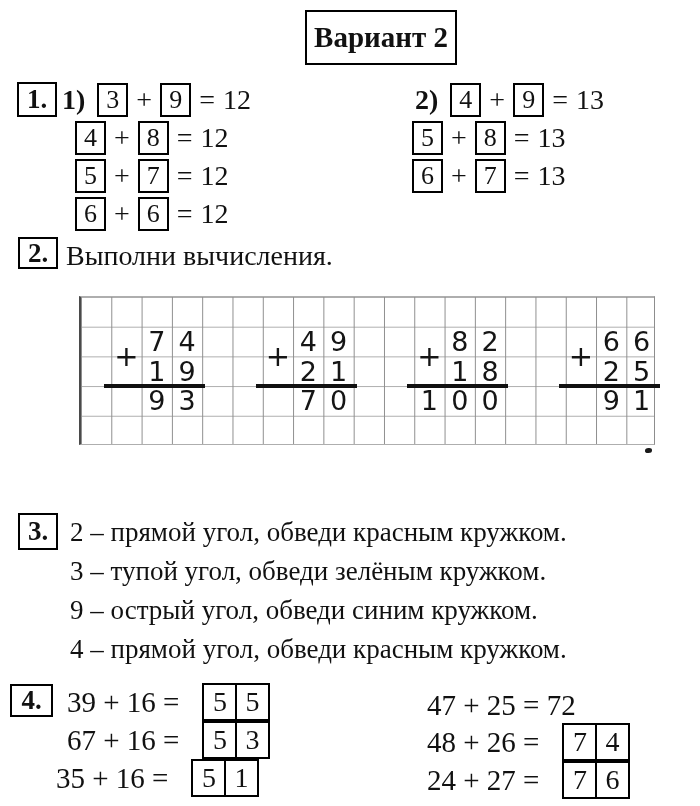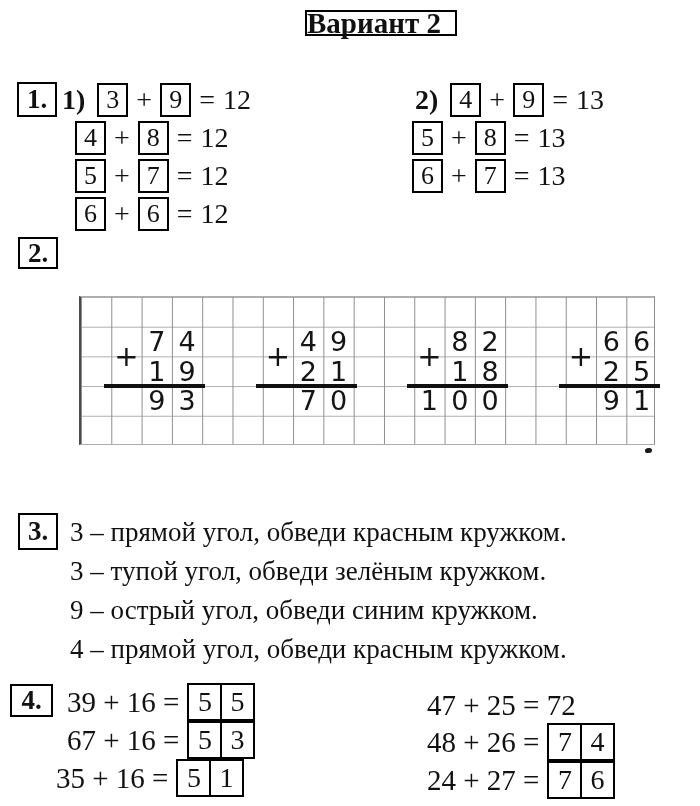--- a/index.html
+++ b/index.html
@@ -2,23 +2,23 @@
 <html><head>
 <meta charset="utf-8">
 <style>
   html,body{margin:0;padding:0;background:#e8e8e8;}
   .page{
     position:relative;width:700px;height:806px;background:#ffffff;
     font-family:"Liberation Serif",serif;color:#111;overflow:hidden;
   }
   
   .variant-box{
-    position:absolute;left:305px;top:10px;width:152px;height:26px;
+    position:absolute;left:305px;top:10px;width:152px;height:55px;
     border:2.5px solid #000;box-sizing:border-box;
-    display:flex;align-items:center;justify-content:flex-start;
+    display:flex;align-items:center;justify-content:center;
     font-weight:bold;font-size:29px;
   }
   
   .marker{
     position:absolute;box-sizing:border-box;border:2px solid #000;
     display:flex;align-items:center;justify-content:center;
     font-weight:bold;font-size:27px;background:#fff;
   }
   
   .eq-row{
@@ -60,21 +60,21 @@
   }
   .sumline{
     position:absolute;left:-7px;top:57.4px;width:101px;height:4px;
     background:#101010;
   }
   .speck{position:absolute;left:645px;top:448px;width:7px;height:5px;background:#1a1a1a;border-radius:50% 40% 50% 40%;}
   
   .task-line{position:absolute;left:70px;font-size:27px;white-space:nowrap;}
   
   .s4-row{
-    position:absolute;display:flex;align-items:center;gap:8px;
+    position:absolute;display:flex;align-items:center;gap:23px;
     font-size:29px;height:40px;white-space:nowrap;
   }
   .pairbox{display:flex;}
   .pbox{
     box-sizing:border-box;width:35px;height:38px;border:2.5px solid #000;
     display:flex;align-items:center;justify-content:center;
     font-size:28px;background:#fff;
   }
   .pbox + .pbox{margin-left:-2.5px;}
 </style>
@@ -136,20 +136,21 @@
   </div>
   <div class="eq-row" style="left:412px;top:158px">
     <span class="dbox">6</span>
     <span class="op">+</span>
     <span class="dbox">7</span>
     <span class="op">=</span>
     <span>13</span>
   </div>
 
   <div class="marker" style="left:18px;top:237px;width:40px;height:32px">2.</div>
+  <div class="s2-title">Выполни вычисления.</div>
 
   <div class="sheet-grid">
 
     <div class="addblock" style="left:30.3px">
       <div class="plus-cell">+</div>
       <div class="cellrow">
         <div class="cell"></div>
         <div class="cell">7</div>
         <div class="cell">4</div>
       </div>
@@ -223,21 +224,21 @@
         <div class="cell"></div>
         <div class="cell">9</div>
         <div class="cell">1</div>
       </div>
     </div>
 
   </div>
   <div class="speck"></div>
 
   <div class="marker" style="left:18px;top:513px;width:40px;height:37px">3.</div>
-  <div class="task-line" style="top:517px">3 – прямой угол, обведи красным кружком.</div>
+  <div class="task-line" style="top:517px">2 – прямой угол, обведи красным кружком.</div>
   <div class="task-line" style="top:556px">3 – тупой угол, обведи зелёным кружком.</div>
   <div class="task-line" style="top:595px">9 – острый угол, обведи синим кружком.</div>
   <div class="task-line" style="top:634px">4 – прямой угол, обведи красным кружком.</div>
 
   <div class="marker" style="left:10px;top:684px;width:43px;height:33px">4.</div>
 
   <div class="s4-row" style="left:67px;top:682px">
     <span>39 + 16 =</span>
     <span class="pairbox">
       <span class="pbox">5</span>

